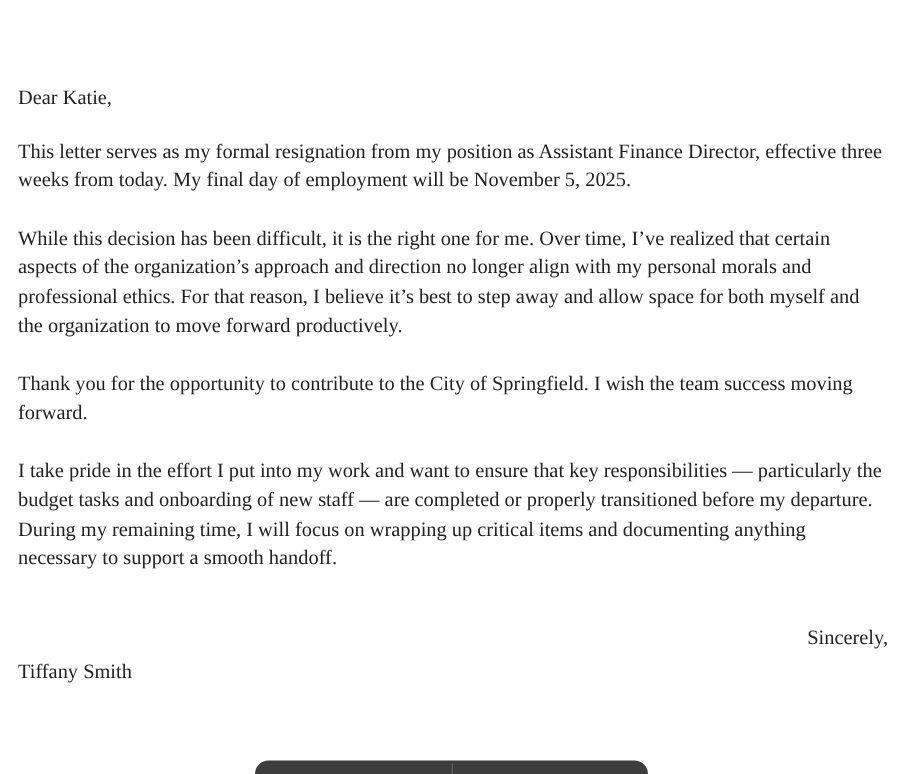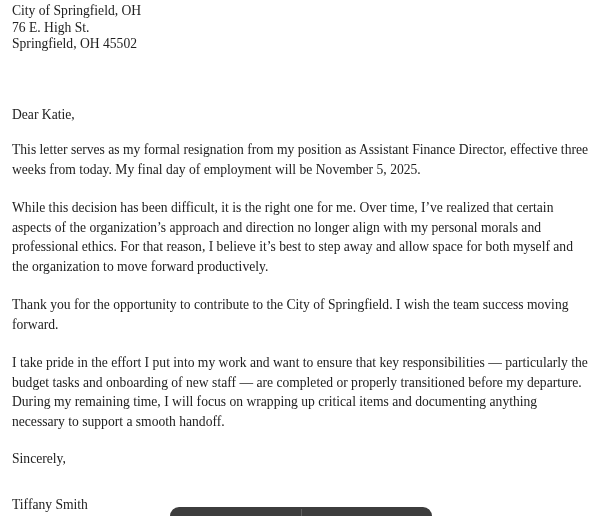--- a/index.html
+++ b/index.html
@@ -34,25 +34,26 @@
   }
   .para {
     margin: 16px 0 0 0;
     line-height: 19.5px;
     font-family: Liberation Serif, serif;
   }
   .para + .para {
     margin-top: 19px;
   }
   .closing {
-    margin-top: 18px;
+    margin-top: 33px;
     line-height: 19.5px;
+    text-align: right;
   }
   .signature {
-    margin-top: 26px;
+    margin-top: 4px;
     line-height: 19.5px;
   }
   .floating-toolbar {
     position: absolute;
     left: 170px;
     top: 507px;
     width: 262px;
     height: 24px;
     background: #3d3d3d;
     border-radius: 9px 9px 0 0;
@@ -63,25 +64,20 @@
     top: 2px;
     bottom: 0;
     width: 1px;
     background: #5f5f5f;
   }
 </style>
 </head>
 <body>
 
 <div class="letter">
-  <div class="address-block">
-    <span class="address-line">City of Springfield, OH</span>
-    <span class="address-line">76 E. High St.</span>
-    <span class="address-line">Springfield, OH 45502</span>
-  </div>
 
   <div class="salutation">Dear Katie,</div>
 
   <p class="para">This letter serves as my formal resignation from my position as Assistant Finance Director, effective three weeks from today. My final day of employment will be November 5, 2025.</p>
   <p class="para">While this decision has been difficult, it is the right one for me. Over time, I’ve realized that certain aspects of the organization’s approach and direction no longer align with my personal morals and professional ethics. For that reason, I believe it’s best to step away and allow space for both myself and the organization to move forward productively.</p>
   <p class="para">Thank you for the opportunity to contribute to the City of Springfield. I wish the team success moving forward.</p>
   <p class="para">I take pride in the effort I put into my work and want to ensure that key responsibilities — particularly the budget tasks and onboarding of new staff — are completed or properly transitioned before my departure. During my remaining time, I will focus on wrapping up critical items and documenting anything necessary to support a smooth handoff.</p>
 
   <div class="closing">Sincerely,</div>
   <div class="signature">Tiffany Smith</div>

